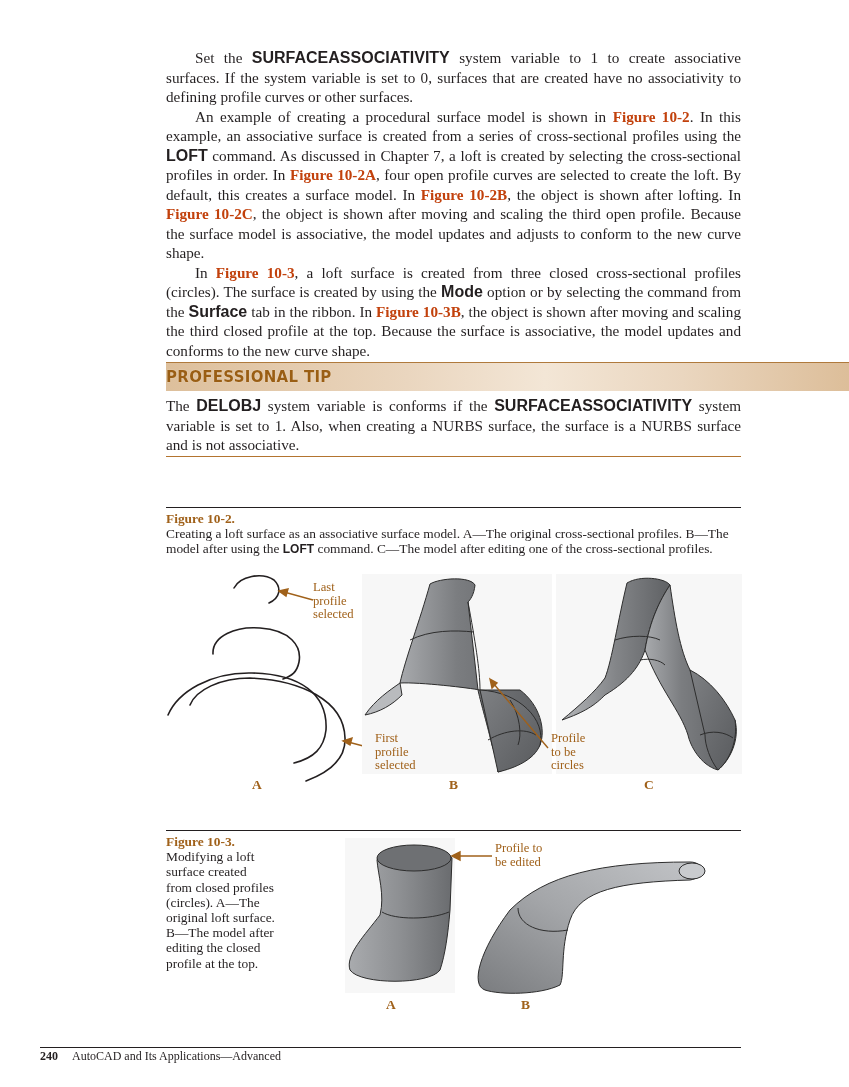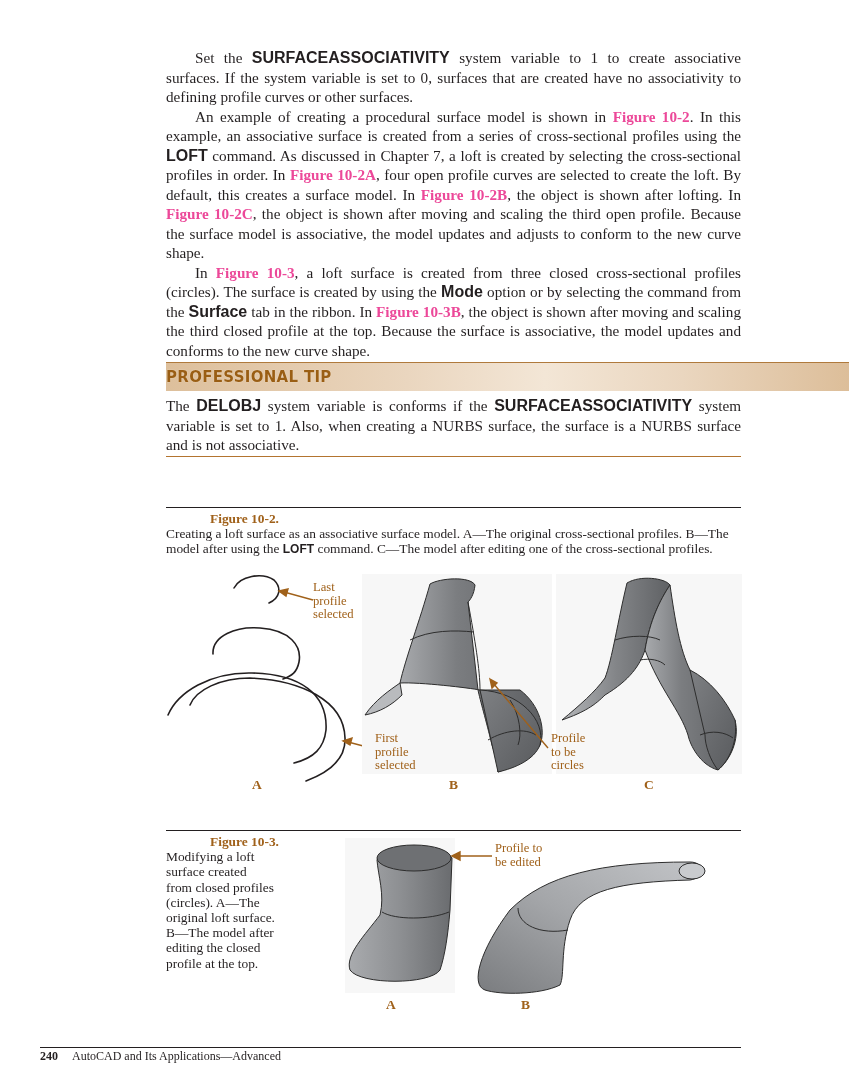--- a/index.html
+++ b/index.html
@@ -2,33 +2,33 @@
 <html><head>
 <meta charset="utf-8">
 <style>
   html, body { margin: 0; padding: 0; background: #ffffff; }
   body { width: 849px; height: 1087px; position: relative; overflow: hidden;
          font-family: "Liberation Serif", "DejaVu Serif", serif; color: #231f20; }
   .col { position: absolute; left: 166px; width: 575px; }
   .para { font-size: 15.2px; line-height: 19.5px; text-align: justify; margin: 0; text-indent: 29px; }
   .para.noindent { text-indent: 0; }
   .b { font-family: "Liberation Sans", "DejaVu Sans", sans-serif; font-weight: bold; font-size: 16px; }
-  .ref { color: #ec4899; font-weight: bold; }
+  .ref { color: #c2410c; font-weight: bold; }
   .tip-banner { position: absolute; left: 166px; width: 689px; top: 362px; height: 28px;
     border-top: 1.5px solid #b07a3c;
     background: linear-gradient(to right, #ddbf9b 0%, #ead6bf 35%, #f3e6d6 55%, #ead6bf 75%, #dcbd98 100%);
     text-align: left; }
   .tip-title { font-family: "DejaVu Sans", "Liberation Sans", sans-serif; font-weight: bold; font-size: 15px;
     color: #9a5e14; line-height: 28px; letter-spacing: 0.3px;
     text-shadow: 0 0 1px #fff4e6; }
   .tip-body { top: 396px; }
   .tip-rule { position: absolute; left: 166px; width: 575px; top: 456px; height: 0; border-top: 1.5px solid #b3742f; }
   .fig-rule { position: absolute; left: 166px; width: 575px; height: 0; border-top: 1.5px solid #231f20; }
   .fig-caption { font-size: 13.4px; line-height: 15.2px; }
-  .fig-title { color: #a0611a; font-weight: bold; margin-left: 44px; }
+  .fig-title { color: #a0611a; font-weight: bold; }
   .cap-b { font-family: "Liberation Sans", "DejaVu Sans", sans-serif; font-weight: bold; font-size: 12px; }
   .callout { position: absolute; color: #a0611a; font-size: 12.6px; line-height: 13.5px; }
   .panel-label { position: absolute; color: #a0611a; font-weight: bold; font-size: 13.5px; }
   .footer-rule { position: absolute; left: 40px; width: 701px; top: 1047px; border-top: 1px solid #231f20; }
   .footer { position: absolute; left: 40px; top: 1049px; font-size: 12px; }
   .footer .pg { font-weight: bold; margin-right: 14px; }
   svg { position: absolute; overflow: visible; }
 </style>
 </head>
 <body>

